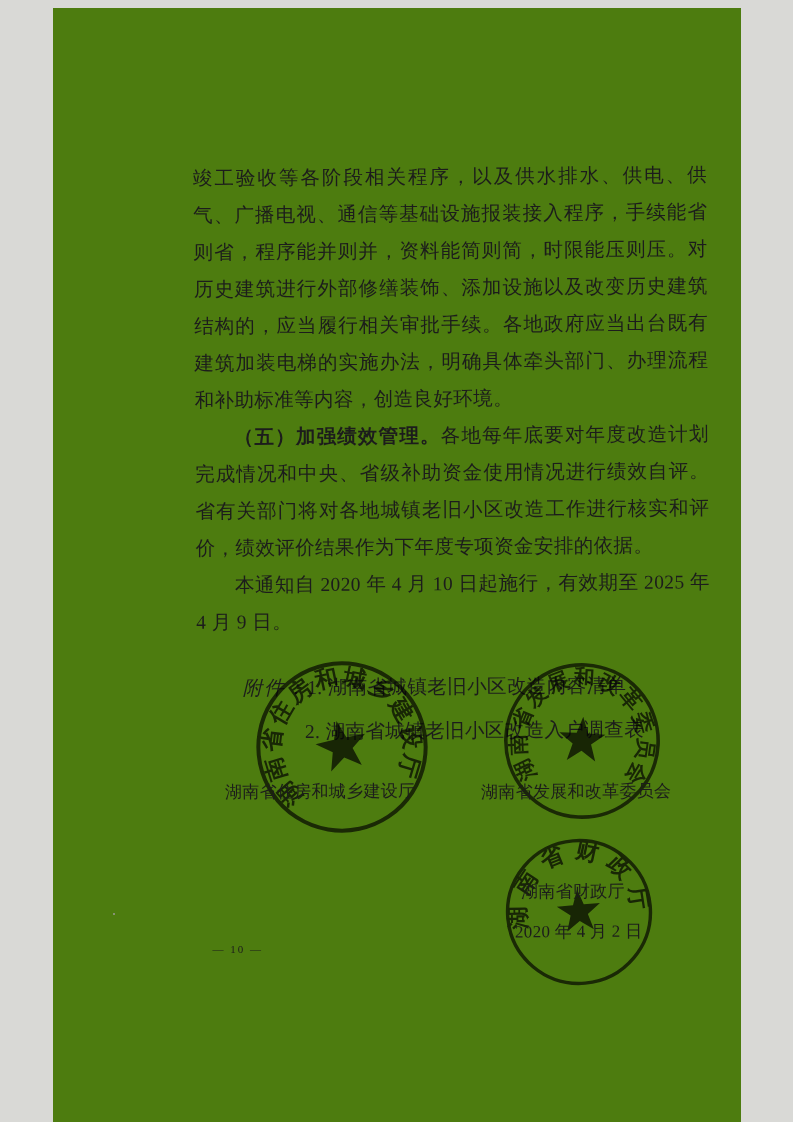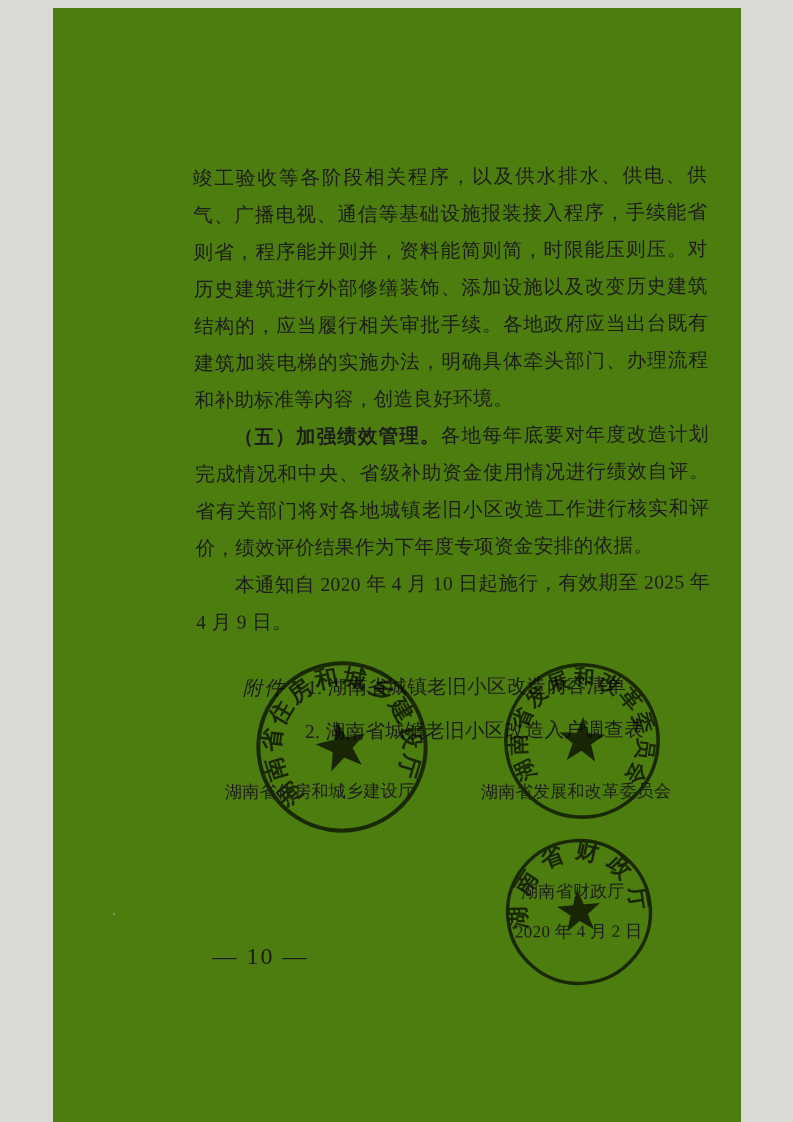--- a/index.html
+++ b/index.html
@@ -48,21 +48,21 @@
     position:absolute;
     opacity:0.82;
     mix-blend-mode:multiply;
   }
   .seal-ring { fill:none; stroke:#2e2e2e; stroke-width:4.5; }
   .seal-text { fill:#262626; font-weight:bold; font-family:"Liberation Serif","DejaVu Serif",serif; }
   .seal-star { fill:#262626; }
   .page-number {
     position:absolute;
     left:160px; top:935px;
-    font-size:24px;
+    font-size:11px;
     letter-spacing:2px;
   }
   .speck { position:absolute; background:#9a9a96; border-radius:50%; }
 </style>
 </head>
 <body>
 
 <div class="page">
 
   <div class="content">

